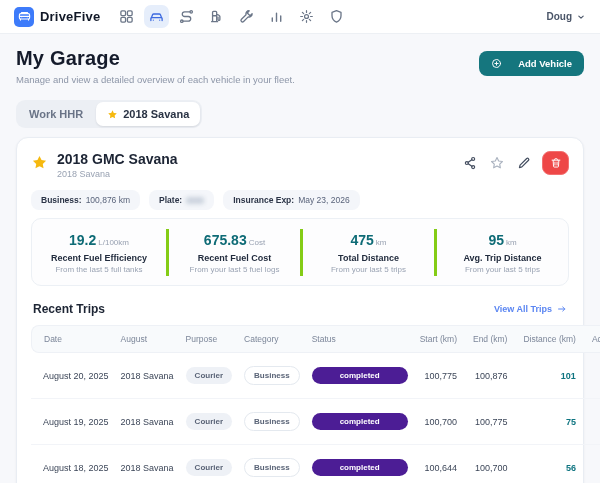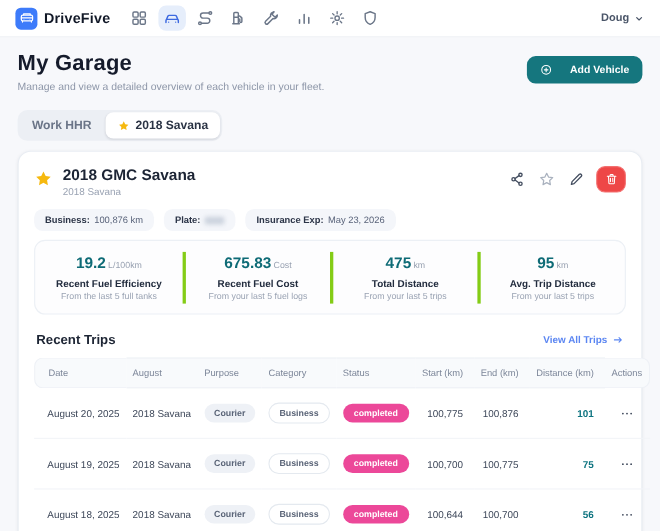--- a/index.html
+++ b/index.html
@@ -65,21 +65,21 @@
   thead th:first-child{border-left:1px solid #eef1f6;border-radius:8px 0 0 8px;padding-left:12px;}
   thead th:last-child{border-right:1px solid #eef1f6;border-radius:0 8px 8px 0;text-align:center;}
   th.num{text-align:right;padding-right:10px;}
   td{font-size:9px;color:#3c4658;padding:13px 6px;border-bottom:1px solid #f2f4f8;white-space:nowrap;}
   td:first-child{padding-left:12px;}
   td.num{text-align:right;padding-right:10px;}
   td.dist{color:#0e7480;font-weight:800;}
   td.td-actions{text-align:center;}
   .chip{display:inline-block;background:#eef1f6;color:#5a6477;font-size:8px;font-weight:bold;border-radius:999px;padding:4px 9px;}
   .chip.outline{background:#fff;border:1px solid #e4e9ef;}
-  .badge{display:inline-block;background:#ec4899;color:#fff;font-size:8px;font-weight:bold;border-radius:999px;padding:4px 10px;}
+  .badge{display:inline-block;background:#4c1d95;color:#fff;font-size:8px;font-weight:bold;border-radius:999px;padding:4px 28px;}
   .dots-btn{background:none;border:none;color:#414b5d;cursor:pointer;padding:2px;}
 </style>
 </head>
 <body>
 
 <header class="topbar">
   <div class="brand-wrap">
     <span class="logo">
       <svg width="15" height="15" viewBox="0 0 20 20" fill="none" stroke="#fff" stroke-width="1.5" stroke-linecap="round" stroke-linejoin="round">
         <rect x="3.2" y="6.2" width="13.6" height="7.2" rx="1.8"></rect>

